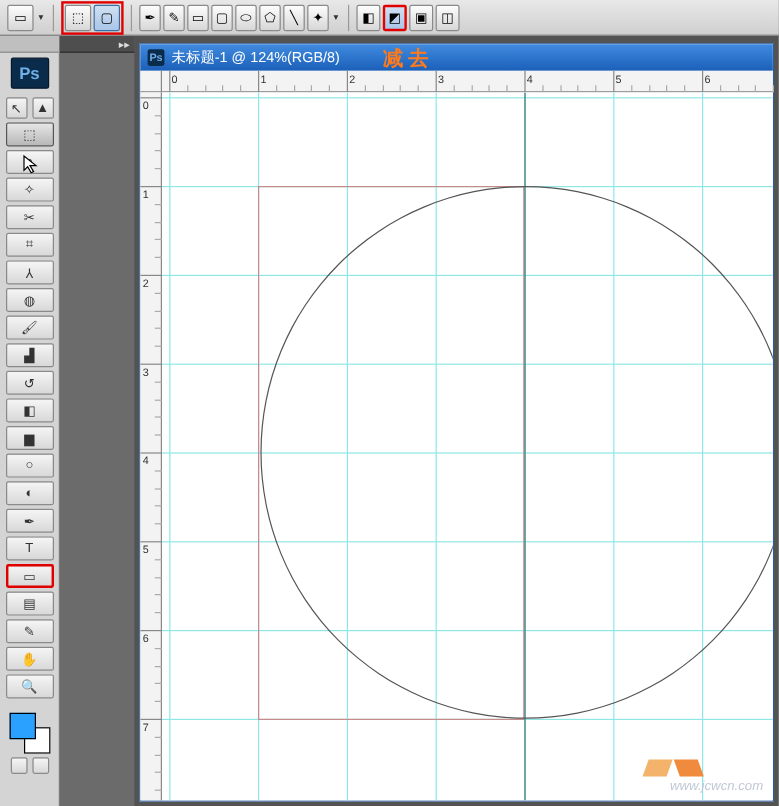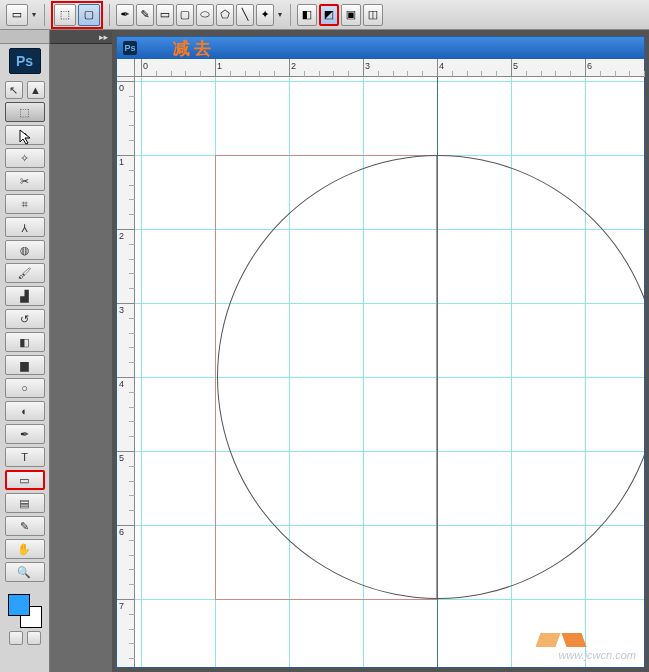--- a/index.html
+++ b/index.html
@@ -251,20 +251,21 @@
   </div>
 </div>
 
 <div class="panel-gutter">
   <div class="grip">▸▸</div>
 </div>
 
 <div class="docwin">
   <div class="titlebar">
     <div class="ps">Ps</div>
+    <div class="title">未标题-1 @ 124%(RGB/8)</div>
     <div class="annotation">减去</div>
   </div>
   <div class="ruler-corner"></div>
   <div class="ruler-h" id="rulerH">
       <div class="rtick-h" style="left: 6px;"></div>
       <div class="rlabel" style="left: 8px; top: 2px;">0</div>
       <div class="rtick-h minor" style="left: 20.8px;"></div>
       <div class="rtick-h minor" style="left: 35.6px;"></div>
       <div class="rtick-h minor" style="left: 50.4px;"></div>
       <div class="rtick-h minor" style="left: 65.2px;"></div>

